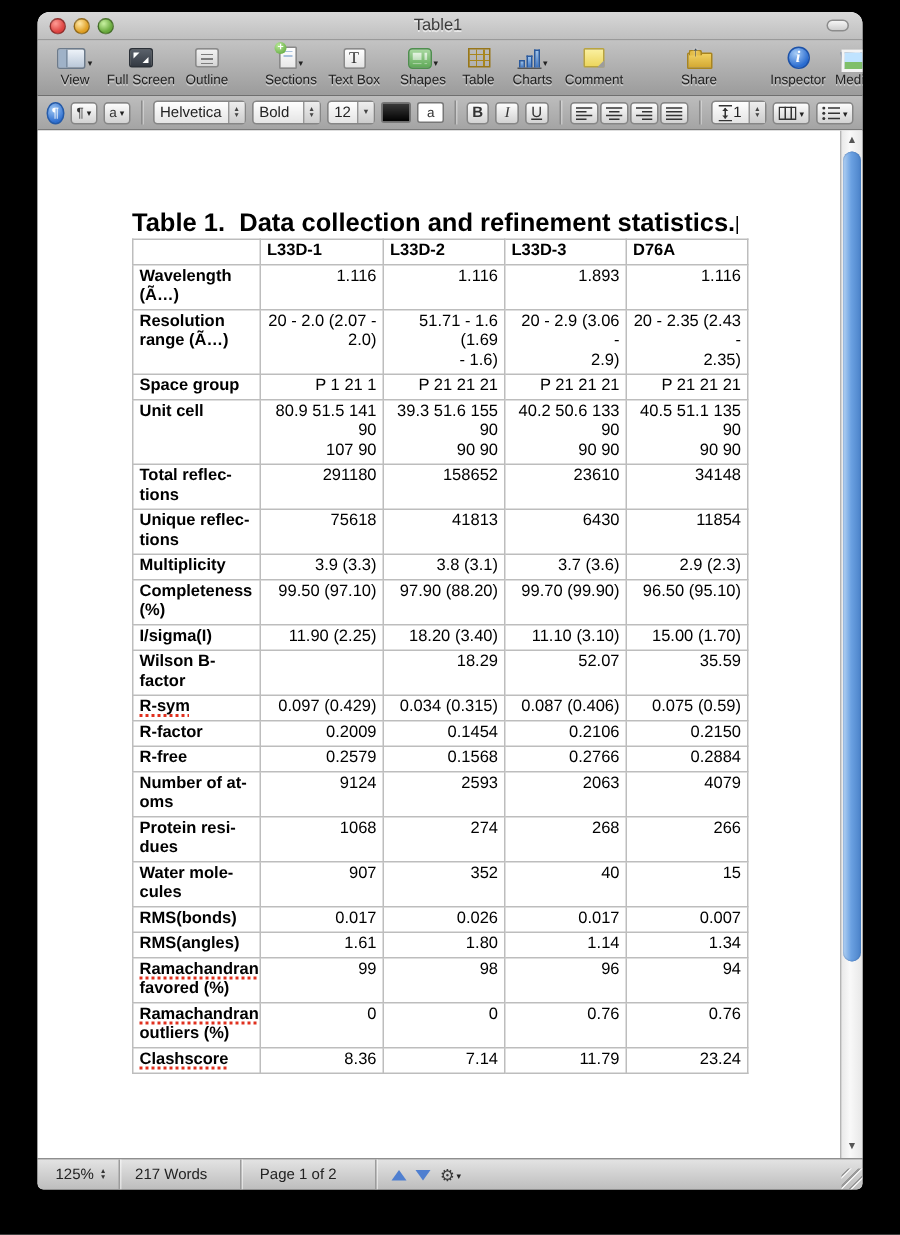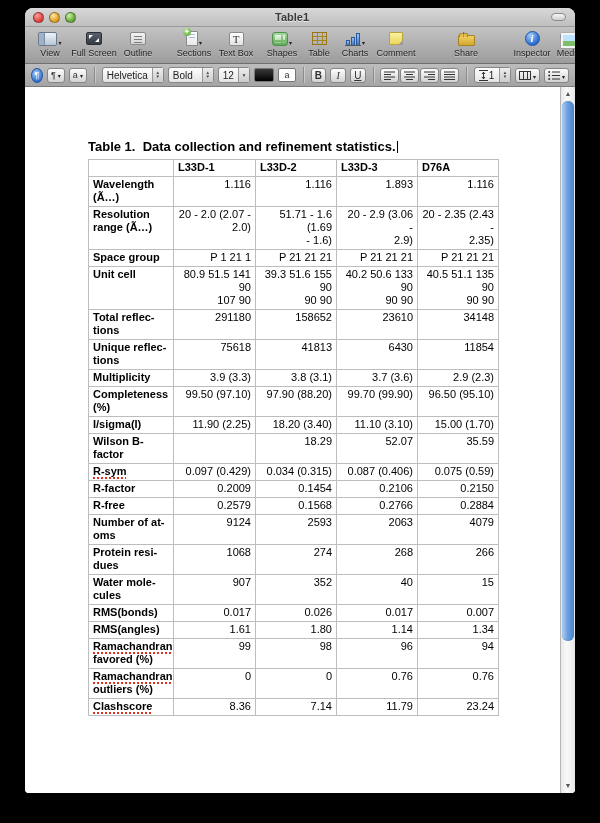--- a/index.html
+++ b/index.html
@@ -9,21 +9,21 @@
     border-radius:8px 8px 4px 4px;overflow:hidden;background:#fff;
     box-shadow:0 10px 30px rgba(0,0,0,.6);display:flex;flex-direction:column;}
   
   .titlebar{height:19px;flex:0 0 19px;background:linear-gradient(#d8d8d8,#bfbfbf);
     border-bottom:1px solid #9a9a9a;display:flex;align-items:center;position:relative;}
   .lights{display:flex;gap:5px;margin-left:8px;}
   .light{width:11px;height:11px;border-radius:50%;border:1px solid rgba(0,0,0,.35);}
   .light.red{background:radial-gradient(circle at 35% 30%,#ff9d96,#dd4340 65%);}
   .light.yellow{background:radial-gradient(circle at 35% 30%,#ffe9a8,#df9f23 65%);}
   .light.green{background:radial-gradient(circle at 35% 30%,#c9f2a2,#68a93c 65%);}
-  .win-title{position:absolute;left:0;right:16px;text-align:center;font-size:11px;font-weight:bold;
+  .win-title{position:absolute;left:0;right:16px;text-align:center;font-size:11px;font-weight:normal;
     color:#3a3a3a;text-shadow:0 1px 0 rgba(255,255,255,.6);}
   .lozenge{position:absolute;right:9px;top:5px;width:15px;height:8px;border-radius:4px;
     border:1px solid #8c8c8c;background:linear-gradient(#f5f5f5,#cfcfcf);}
   
   .toolbar{height:37px;flex:0 0 37px;background:linear-gradient(#c3c3c3,#9c9c9c);
     border-bottom:1px solid #6f6f6f;display:flex;align-items:flex-start;padding-top:2px;}
   .tb-item{display:flex;flex-direction:column;align-items:center;min-width:30px;cursor:default;}
   .tb-item .ic{height:19px;display:flex;align-items:center;justify-content:center;gap:1px;}
   .tb-item .lb{font-size:9px;color:#222;text-shadow:0 1px 0 rgba(255,255,255,.45);white-space:nowrap;}
   .dd{font-size:6px;color:#222;align-self:flex-end;margin-bottom:2px;}
@@ -85,21 +85,21 @@
     display:flex;flex-direction:column;align-items:center;justify-content:center;font-size:4.5px;line-height:4px;color:#444;}
   .well{width:22px;height:14px;border:1px solid #777;border-radius:2px;background:#fff;
     font-size:9px;color:#333;text-align:center;line-height:12px;}
   .well.black{background:linear-gradient(#3a3a3a,#000);width:26px;}
   .fb-btn.tgl{width:18px;justify-content:center;font-size:10px;}
   .align-g{display:flex;gap:1px;}
   .fb-btn svg{display:block;}
   
   .content{flex:1 1 auto;background:#fff;position:relative;display:flex;overflow:hidden;}
   .page{flex:1;position:relative;}
-  .doc-caption{position:absolute;left:63px;top:52px;font-size:13px;font-weight:bold;color:#000;white-space:pre-wrap;}
+  .doc-caption{position:absolute;left:63px;top:52px;font-size:17px;font-weight:bold;color:#000;white-space:pre-wrap;}
   .caret{display:inline-block;width:1px;height:12px;background:#000;vertical-align:-2px;margin-left:1px;}
   .stats{position:absolute;left:63px;top:72px;width:410px;border-collapse:collapse;table-layout:fixed;
     font-size:11px;line-height:13px;color:#000;}
   .stats th,.stats td{border:1px solid #bdbdbd;padding:1px 4px 2px;vertical-align:top;font-weight:normal;}
   .stats thead th{font-weight:bold;text-align:left;height:17px;}
   .stats tbody th{font-weight:bold;text-align:left;}
   .stats td{text-align:right;white-space:pre-line;}
   .spell{text-decoration:underline dotted #e0301e;text-decoration-thickness:2px;text-underline-offset:2px;}
   
   .scroll{flex:0 0 15px;border-left:1px solid #b5b5b5;background:linear-gradient(90deg,#e9e9e9,#f9f9f9 40%,#e7e7e7);position:relative;}
@@ -532,13 +532,33 @@
           </tbody>
       </table>
     </div>
     <div class="scroll">
       <span class="sc-arrow sc-up">▲</span>
       <span class="sc-thumb"></span>
       <span class="sc-arrow sc-down">▼</span>
     </div>
   </div>
 
+  <div class="statusbar">
+    <div class="sb-zoom">
+      <span>125%</span>
+      <span class="sb-step">
+          <span>▲</span>
+          <span>▼</span>
+        </span>
+    </div>
+    <div class="sb-sep"></div>
+    <span class="sb-words">217 Words</span>
+    <div class="sb-sep"></div>
+    <span class="sb-page">Page 1 of 2</span>
+    <div class="sb-sep"></div>
+    <div class="sb-nav">
+      <span class="tri up"></span>
+      <span class="tri down"></span>
+      <span class="gear">⚙<span class="dd">▾</span></span>
+    </div>
+    <span class="grip"></span>
+  </div>
 </div>
 
 </body></html>

